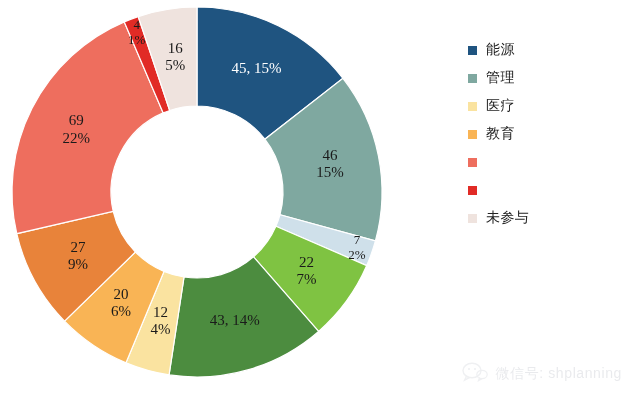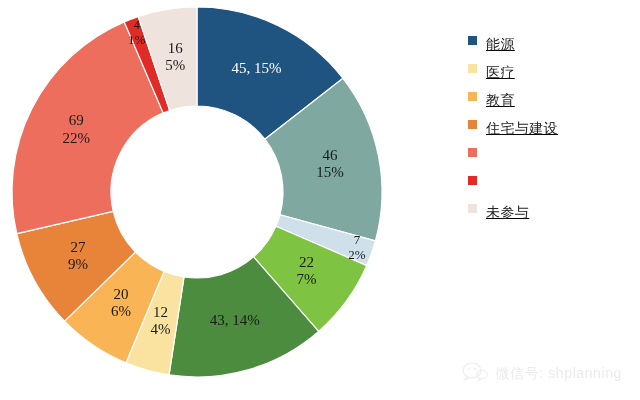--- a/index.html
+++ b/index.html
@@ -47,23 +47,22 @@
   
   .legend {
     flex: 1 1 auto;
     position: relative;
     padding-top: 36px;
     padding-left: 28px;
     box-sizing: border-box;
   }
   .legend-item {
     display: flex;
-    align-items: flex-start;
+    align-items: center;
     height: 28px;
-    text-decoration: underline;
   }
   .legend-swatch {
     width: 9px;
     height: 9px;
     flex: 0 0 9px;
     margin-right: 9px;
   }
   .legend-label {
     font-family: "Liberation Serif", "DejaVu Serif", serif;
     font-size: 14px;
@@ -137,30 +136,30 @@
         </g>
     </svg>
   </div>
 
   <div class="legend" id="legend-list">
       <div class="legend-item">
         <span class="legend-swatch" style="background: rgb(31, 84, 128);"></span>
         <span class="legend-label">能源</span>
       </div>
       <div class="legend-item">
+        <span class="legend-swatch" style="background: rgb(127, 168, 160);"></span>
+        <span class="legend-label">管理</span>
+      </div>
+      <div class="legend-item">
         <span class="legend-swatch" style="background: rgb(250, 227, 160);"></span>
         <span class="legend-label">医疗</span>
       </div>
       <div class="legend-item">
         <span class="legend-swatch" style="background: rgb(249, 180, 85);"></span>
         <span class="legend-label">教育</span>
-      </div>
-      <div class="legend-item">
-        <span class="legend-swatch" style="background: rgb(232, 131, 58);"></span>
-        <span class="legend-label">住宅与建设</span>
       </div>
       <div class="legend-item">
         <span class="legend-swatch" style="background: rgb(238, 110, 94);"></span>
       </div>
       <div class="legend-item">
         <span class="legend-swatch" style="background: rgb(225, 43, 38);"></span>
       </div>
       <div class="legend-item">
         <span class="legend-swatch" style="background: rgb(239, 227, 222);"></span>
         <span class="legend-label">未参与</span>

